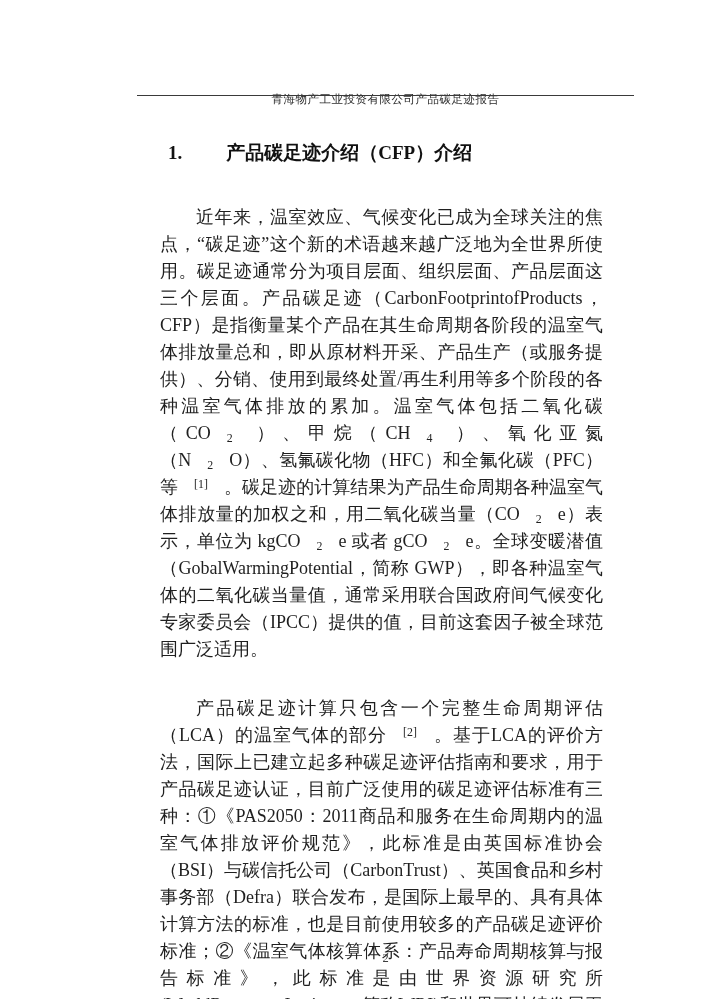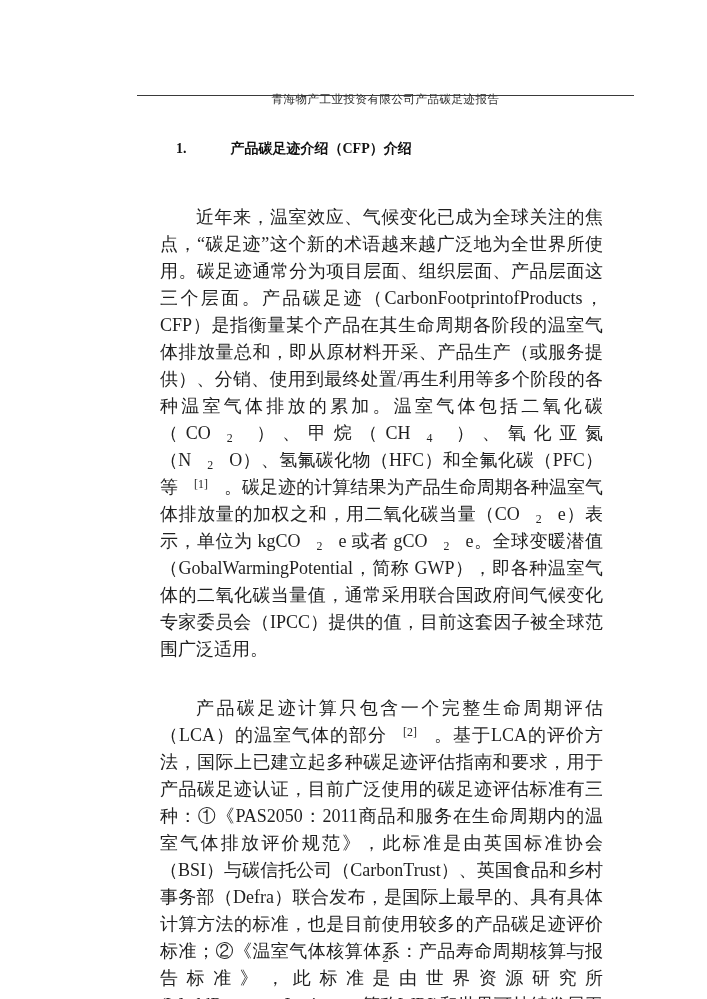--- a/index.html
+++ b/index.html
@@ -29,22 +29,22 @@
   .header-rule {
     position: absolute;
     top: 63px;
     left: 105px;
     width: 497px;
     border-top: 1px solid #3a3a3a;
   }
   .heading {
     position: absolute;
     top: 92px;
-    left: 112px;
-    font-size: 14px;
+    left: 104px;
+    font-size: 19px;
     font-weight: bold;
     color: #111111;
     white-space: nowrap;
   }
   .heading .heading-text {
     margin-left: 12px;
   }
   .content {
     position: absolute;
     top: 140px;

